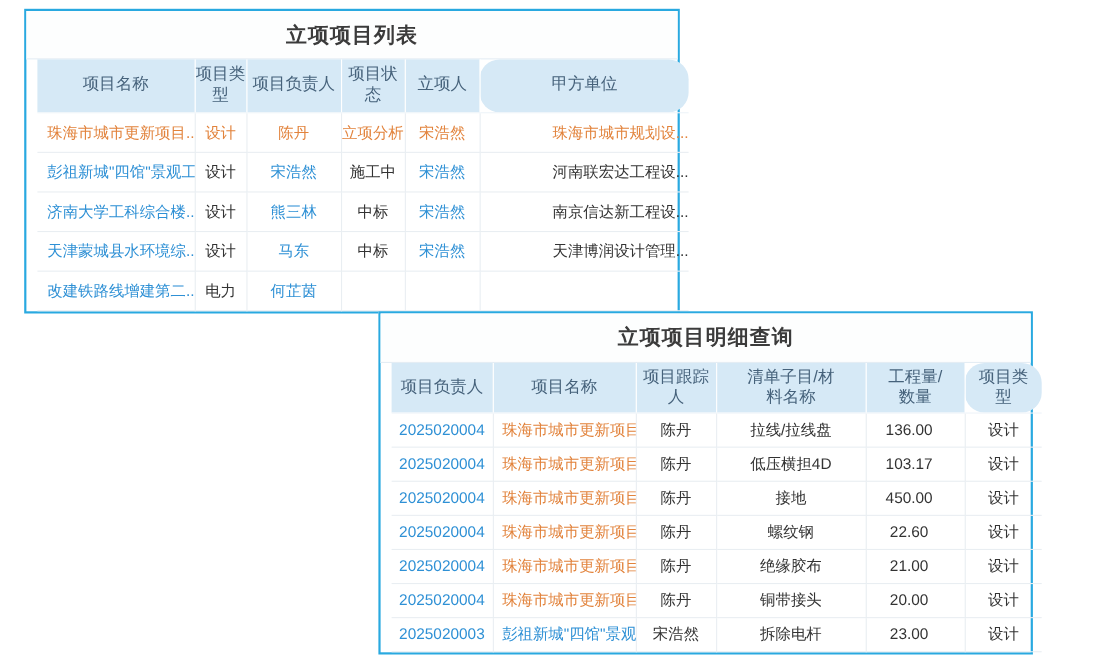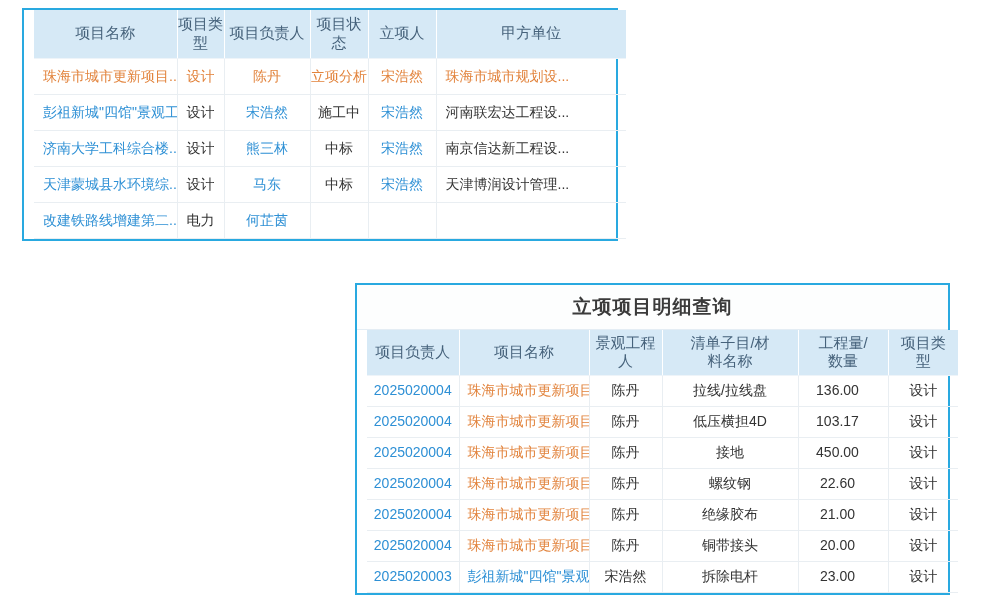--- a/index.html
+++ b/index.html
@@ -9,56 +9,57 @@
 
   .panel { position:absolute; background:#ffffff; border:2px solid #29a9e0; }
   .panel-title { display:flex; align-items:center; justify-content:center;
                  font-size:19px; font-weight:bold; color:#3b3b3b; letter-spacing:1px;
                  background:#fdfefe; border-bottom:1px solid #e4edf4; }
 
   table { border-collapse:collapse; width:100%; table-layout:fixed;margin-left:10px; }
   thead th { background:#d6e9f6; color:#46627b; font-size:15px; font-weight:normal;
              text-align:center; vertical-align:middle; white-space:pre-line;
              line-height:1.25; border-right:1px solid #ffffff; border-bottom:1px solid #eef4f9; }
-  thead th:last-child { border-right:none; }
+  thead th:last-child { border-right:none;border-radius:18px; }
   tbody td { font-size:14px; text-align:center; vertical-align:middle;
              white-space:nowrap; overflow:hidden; line-height:1.2;
              border:1px solid #e9eef2; }
   tbody td:first-child { border-left:none; }
   tbody td:last-child { border-right:none; }
   tbody tr:first-child td { border-top:none; }
 
   .c-blue   { color:#2e90d5; }
   .c-orange { color:#e2833c; }
   .c-dark   { color:#333333; }
 
   
   #panel1 { left:22px; top:8px; width:596px; }
   #panel1 .panel-title { height:44px; }
   #panel1 thead th { height:48px; }
   #panel1 tbody td { height:36px; }
   #panel1 col.c0{width:143px} #panel1 col.c1{width:47px} #panel1 col.c2{width:86px}
   #panel1 col.c3{width:58px}  #panel1 col.c4{width:68px} #panel1 col.c5{width:190px}
   #panel1 tbody td:nth-child(1){ text-align:left; padding-left:9px; }
-  #panel1 tbody td:nth-child(6){ text-align:left; padding-left:9px; }
+  #panel1 tbody td:nth-child(6){ text-align:right; padding-left:9px; }
 
   
-  #panel2 { left:355px; top:283px; width:595px; z-index:2; }
+  #panel2 { left:344px; top:283px; width:595px; z-index:2; }
   #panel2 .panel-title { height:45px; }
   #panel2 thead th { height:45px; }
   #panel2 tbody td { height:31px; }
   #panel2 col.c0{width:92px}  #panel2 col.c1{width:130px} #panel2 col.c2{width:73px}
   #panel2 col.c3{width:136px} #panel2 col.c4{width:90px}  #panel2 col.c5{width:70px}
   #panel2 tbody td:nth-child(2){ text-align:left; padding-left:8px; }
   #panel2 tbody td:nth-child(5){ text-align:center; padding-right:11px; }
 </style>
 </head>
 <body>
 
 <div id="panel1" class="panel">
+  <div class="panel-title">立项项目列表</div>
   <table>
     <colgroup>
         <col class="c0">
         <col class="c1">
         <col class="c2">
         <col class="c3">
         <col class="c4">
         <col class="c5">
       </colgroup>
     <thead>
@@ -125,21 +126,21 @@
         <col class="c1">
         <col class="c2">
         <col class="c3">
         <col class="c4">
         <col class="c5">
       </colgroup>
     <thead>
         <tr>
           <th>项目负责人</th>
           <th>项目名称</th>
-          <th>景观工程
+          <th>项目跟踪
 人</th>
           <th>清单子目/材
 料名称</th>
           <th>工程量/
 数量</th>
           <th>项目类
 型</th>
         </tr>
       </thead>
     <tbody>

